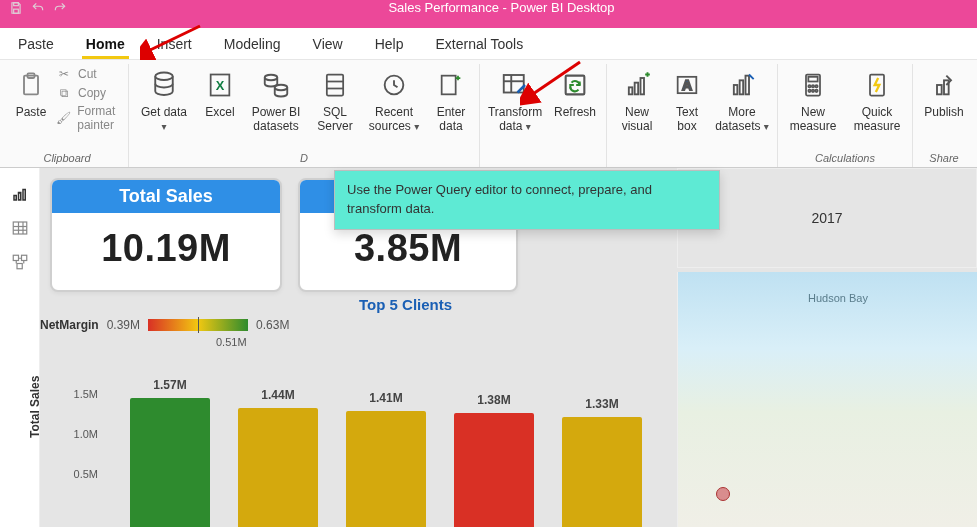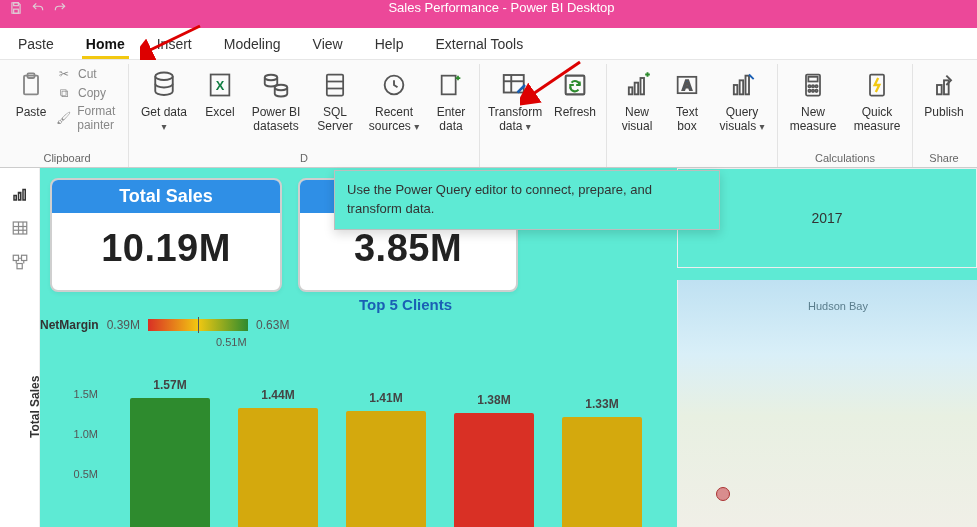--- a/index.html
+++ b/index.html
@@ -16,34 +16,34 @@
   .ribbon-tabs .tab { padding: 6px 14px; font-size: 14px; color: #333; cursor: pointer; }
   .ribbon-tabs .tab.file { color: #333; }
   .ribbon-tabs .tab.active { font-weight: 600; color: #111; position: relative; }
   .ribbon-tabs .tab.active::after { content:""; position:absolute; left:10px; right:10px; bottom:-1px; height:3px; background:#f2c811; }
 
   
   .ribbon { height: 108px; background: #fafafa; border-bottom: 1px solid #ccc; display: flex; padding: 4px 6px 0 6px; }
   .group { display:flex; flex-direction:column; align-items:center; padding: 0 6px; border-right:1px solid #e3e3e3; }
   .group:last-child { border-right:none; }
   .group-body { display:flex; align-items:flex-start; gap:6px; flex:1; }
-  .group-label { font-size: 11px; color:#666; text-align:center; padding: 2px 0 3px; }
+  .group-label { font-size: 11px; color:#666; text-align:center; padding: 2px 0 3px; font-style: italic; }
   .rb-btn { display:flex; flex-direction:column; align-items:center; justify-content:flex-start; width:58px; min-height:72px; padding:4px 2px; font-size:12px; color:#333; text-align:center; line-height:1.15; gap:4px; cursor:pointer; }
   .rb-btn .icon-box { width:34px; height:34px; display:flex; align-items:center; justify-content:center; }
   .rb-btn .label { display:block; }
   .rb-btn .dd { font-size:10px; color:#555; }
   .clip-col { display:flex; flex-direction:column; gap:3px; padding-top:2px; }
   .clip-row { display:flex; align-items:center; gap:6px; font-size:12px; color:#888; cursor:pointer; }
   .clip-row .mini-ic { width:16px; height:16px; display:inline-flex; align-items:center; justify-content:center; }
 
   
   .workarea { position:absolute; top:168px; left:0; right:0; bottom:0; display:flex; }
   .rail { width:40px; background:#fff; border-right:1px solid #eee; display:flex; flex-direction:column; align-items:center; gap:14px; padding-top:16px; }
   .rail span { width:20px; height:20px; cursor:pointer; display:flex; align-items:center; justify-content:center; }
-  .canvas { flex:1; position:relative; background:#5eead4; padding:14px 14px 0 14px; }
+  .canvas { flex:1; position:relative; background:#e5e5e5; padding:14px 14px 0 14px; }
 
   
   .card { position:absolute; background:#fff; border:2px solid #cfcfcf; border-radius:8px; overflow:hidden; box-shadow:0 2px 4px rgba(0,0,0,.05); }
   .card .head { background:#2f8fe6; color:#fff; font-size:18px; font-weight:600; text-align:center; padding:6px 0; }
   .card .val { font-size:38px; font-weight:700; color:#222; text-align:center; padding:14px 10px 20px; letter-spacing:.5px; }
   #card1 { left:10px; top:10px; width:232px; }
   #card2 { left:258px; top:10px; width:220px; }
 
   .top5 { position:absolute; left:275px; top:128px; color:#1a5fb4; font-size:15px; font-weight:600;margin-left:44px; }
 
@@ -58,21 +58,21 @@
   
   .chart { position:absolute; left:0px; top:200px; right:330px; bottom:0; }
   .chart .yaxis-label { position:absolute; left:-12px; top:70px; transform:rotate(-90deg); transform-origin:left top; font-size:12px; font-weight:700; color:#333; white-space:nowrap; }
   .chart .ticks { position:absolute; left:22px; top:0; bottom:0; width:36px; }
   .chart .tick { position:absolute; right:0; font-size:11px; color:#555; text-align:right; width:36px; }
   .chart .plot { position:absolute; left:70px; right:0; top:0; bottom:0; }
   .chart .bar { position:absolute; bottom:0; width:80px; border-radius:2px 2px 0 0; }
   .chart .bar-label { position:absolute; transform:translateX(-50%); font-size:12px; color:#444; font-weight:600; }
 
   
-  .map { position:absolute; right:0; top:112px; width:300px; bottom:0; background:linear-gradient(180deg,#bfe1f2 0%, #d9eff8 30%, #e8f0e2 55%, #f0efe7 100%); border-left:1px solid #eee; }
+  .map { position:absolute; right:0; top:104px; width:300px; bottom:0; background:linear-gradient(180deg,#bfe1f2 0%, #d9eff8 30%, #e8f0e2 55%, #f0efe7 100%); border-left:1px solid #eee; }
   .map .label { position:absolute; font-size:11px; color:#5a7d8c; }
   .map .dot { position:absolute; width:14px; height:14px; border-radius:50%; background:rgba(200,60,70,.55); border:1px solid #a33; }
 
   
   .year { position:absolute; right:0; top:0; width:300px; height:100px; border:1px solid #eee; display:flex; align-items:center; justify-content:center; font-size:14px; color:#333; }
 
   
   .tooltip { position:absolute; left:334px; top:170px; width:386px; background:#5eead4; border:1px solid #bdbdbd; box-shadow:0 4px 10px rgba(0,0,0,.15); padding:10px 12px; font-size:13px; color:#333; line-height:1.45; z-index:50; }
 
   
@@ -263,21 +263,21 @@
       </div>
       <div class="rb-btn">
         <div class="icon-box">
             <svg width="28" height="28" viewBox="0 0 24 24" fill="none" stroke="#555" stroke-width="1.6">
               <rect x="5" y="12" width="3" height="8"></rect>
               <rect x="10" y="8" width="3" height="12"></rect>
               <rect x="15" y="4" width="3" height="16"></rect>
               <path d="M18 3l4 4" stroke="#1a5fb4"></path>
             </svg>
           </div>
-        <span class="label"><span>Query visuals</span> <span class="dd">▾</span></span>
+        <span class="label"><span>More datasets</span> <span class="dd">▾</span></span>
       </div>
     </div>
     <div class="group-label">&nbsp;</div>
   </div>
 
   <div class="group">
     <div class="group-body">
       <div class="rb-btn">
         <div class="icon-box">
             <svg width="28" height="28" viewBox="0 0 24 24" fill="none" stroke="#555" stroke-width="1.5">

